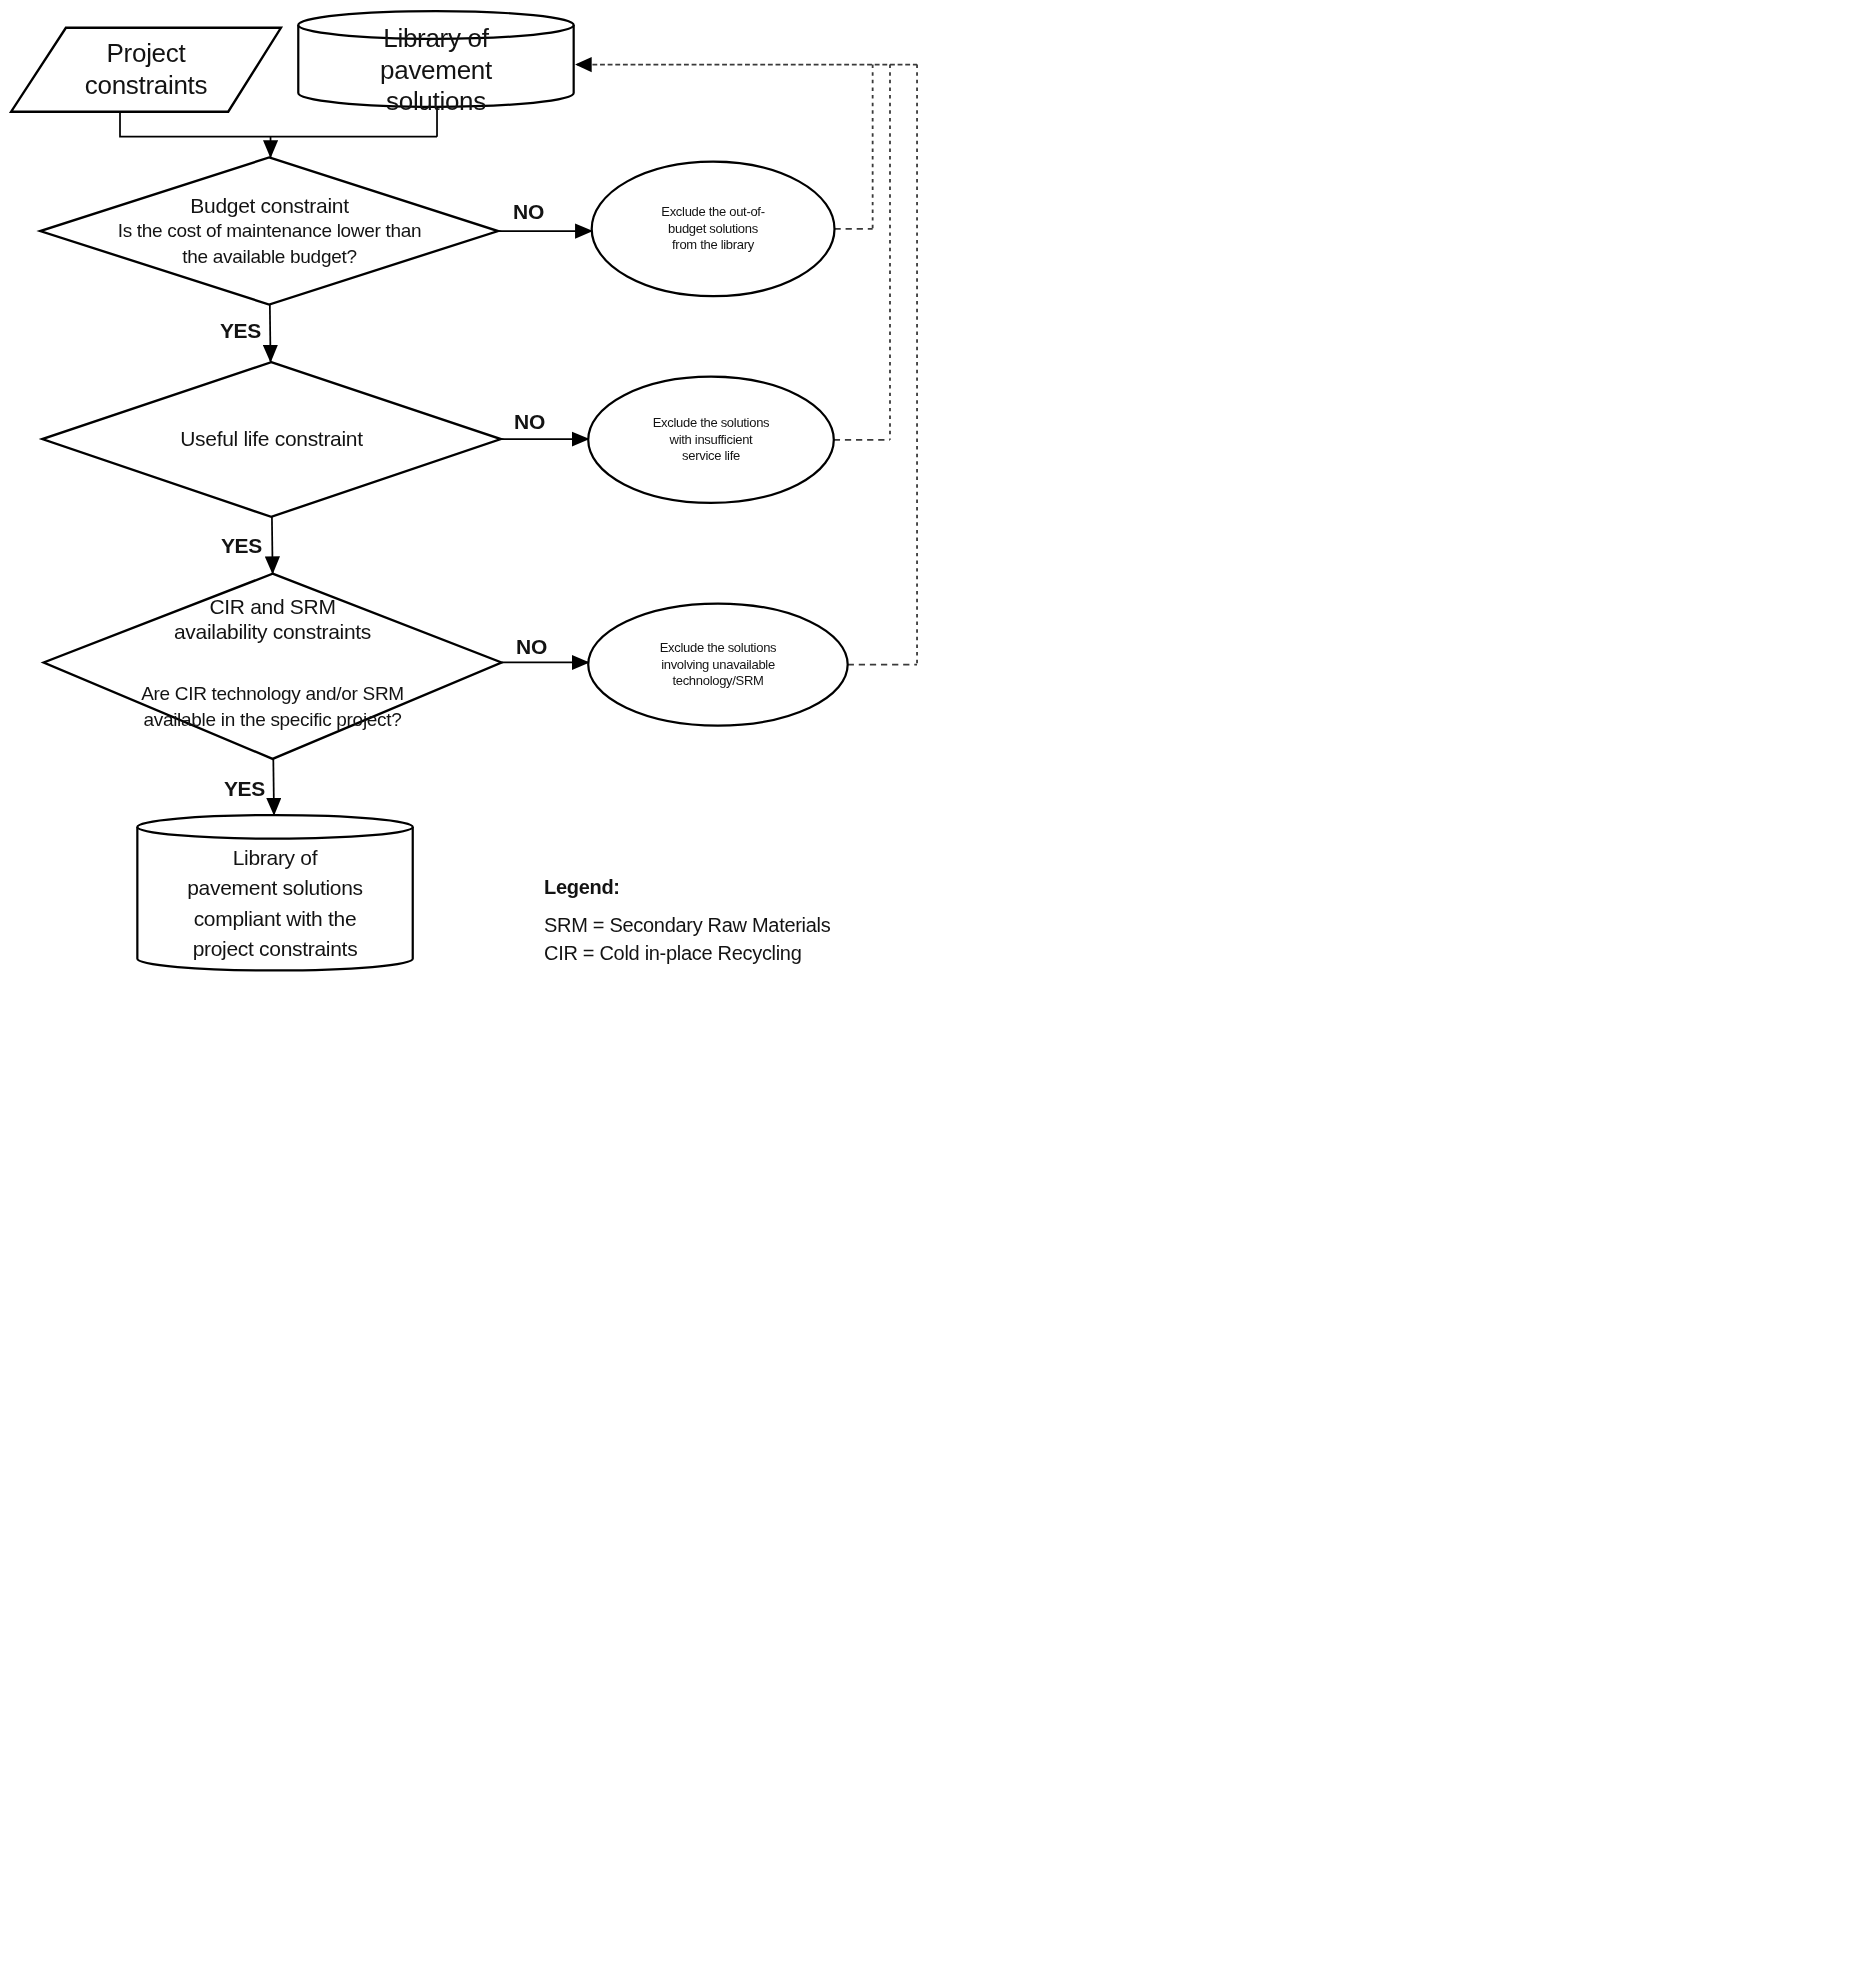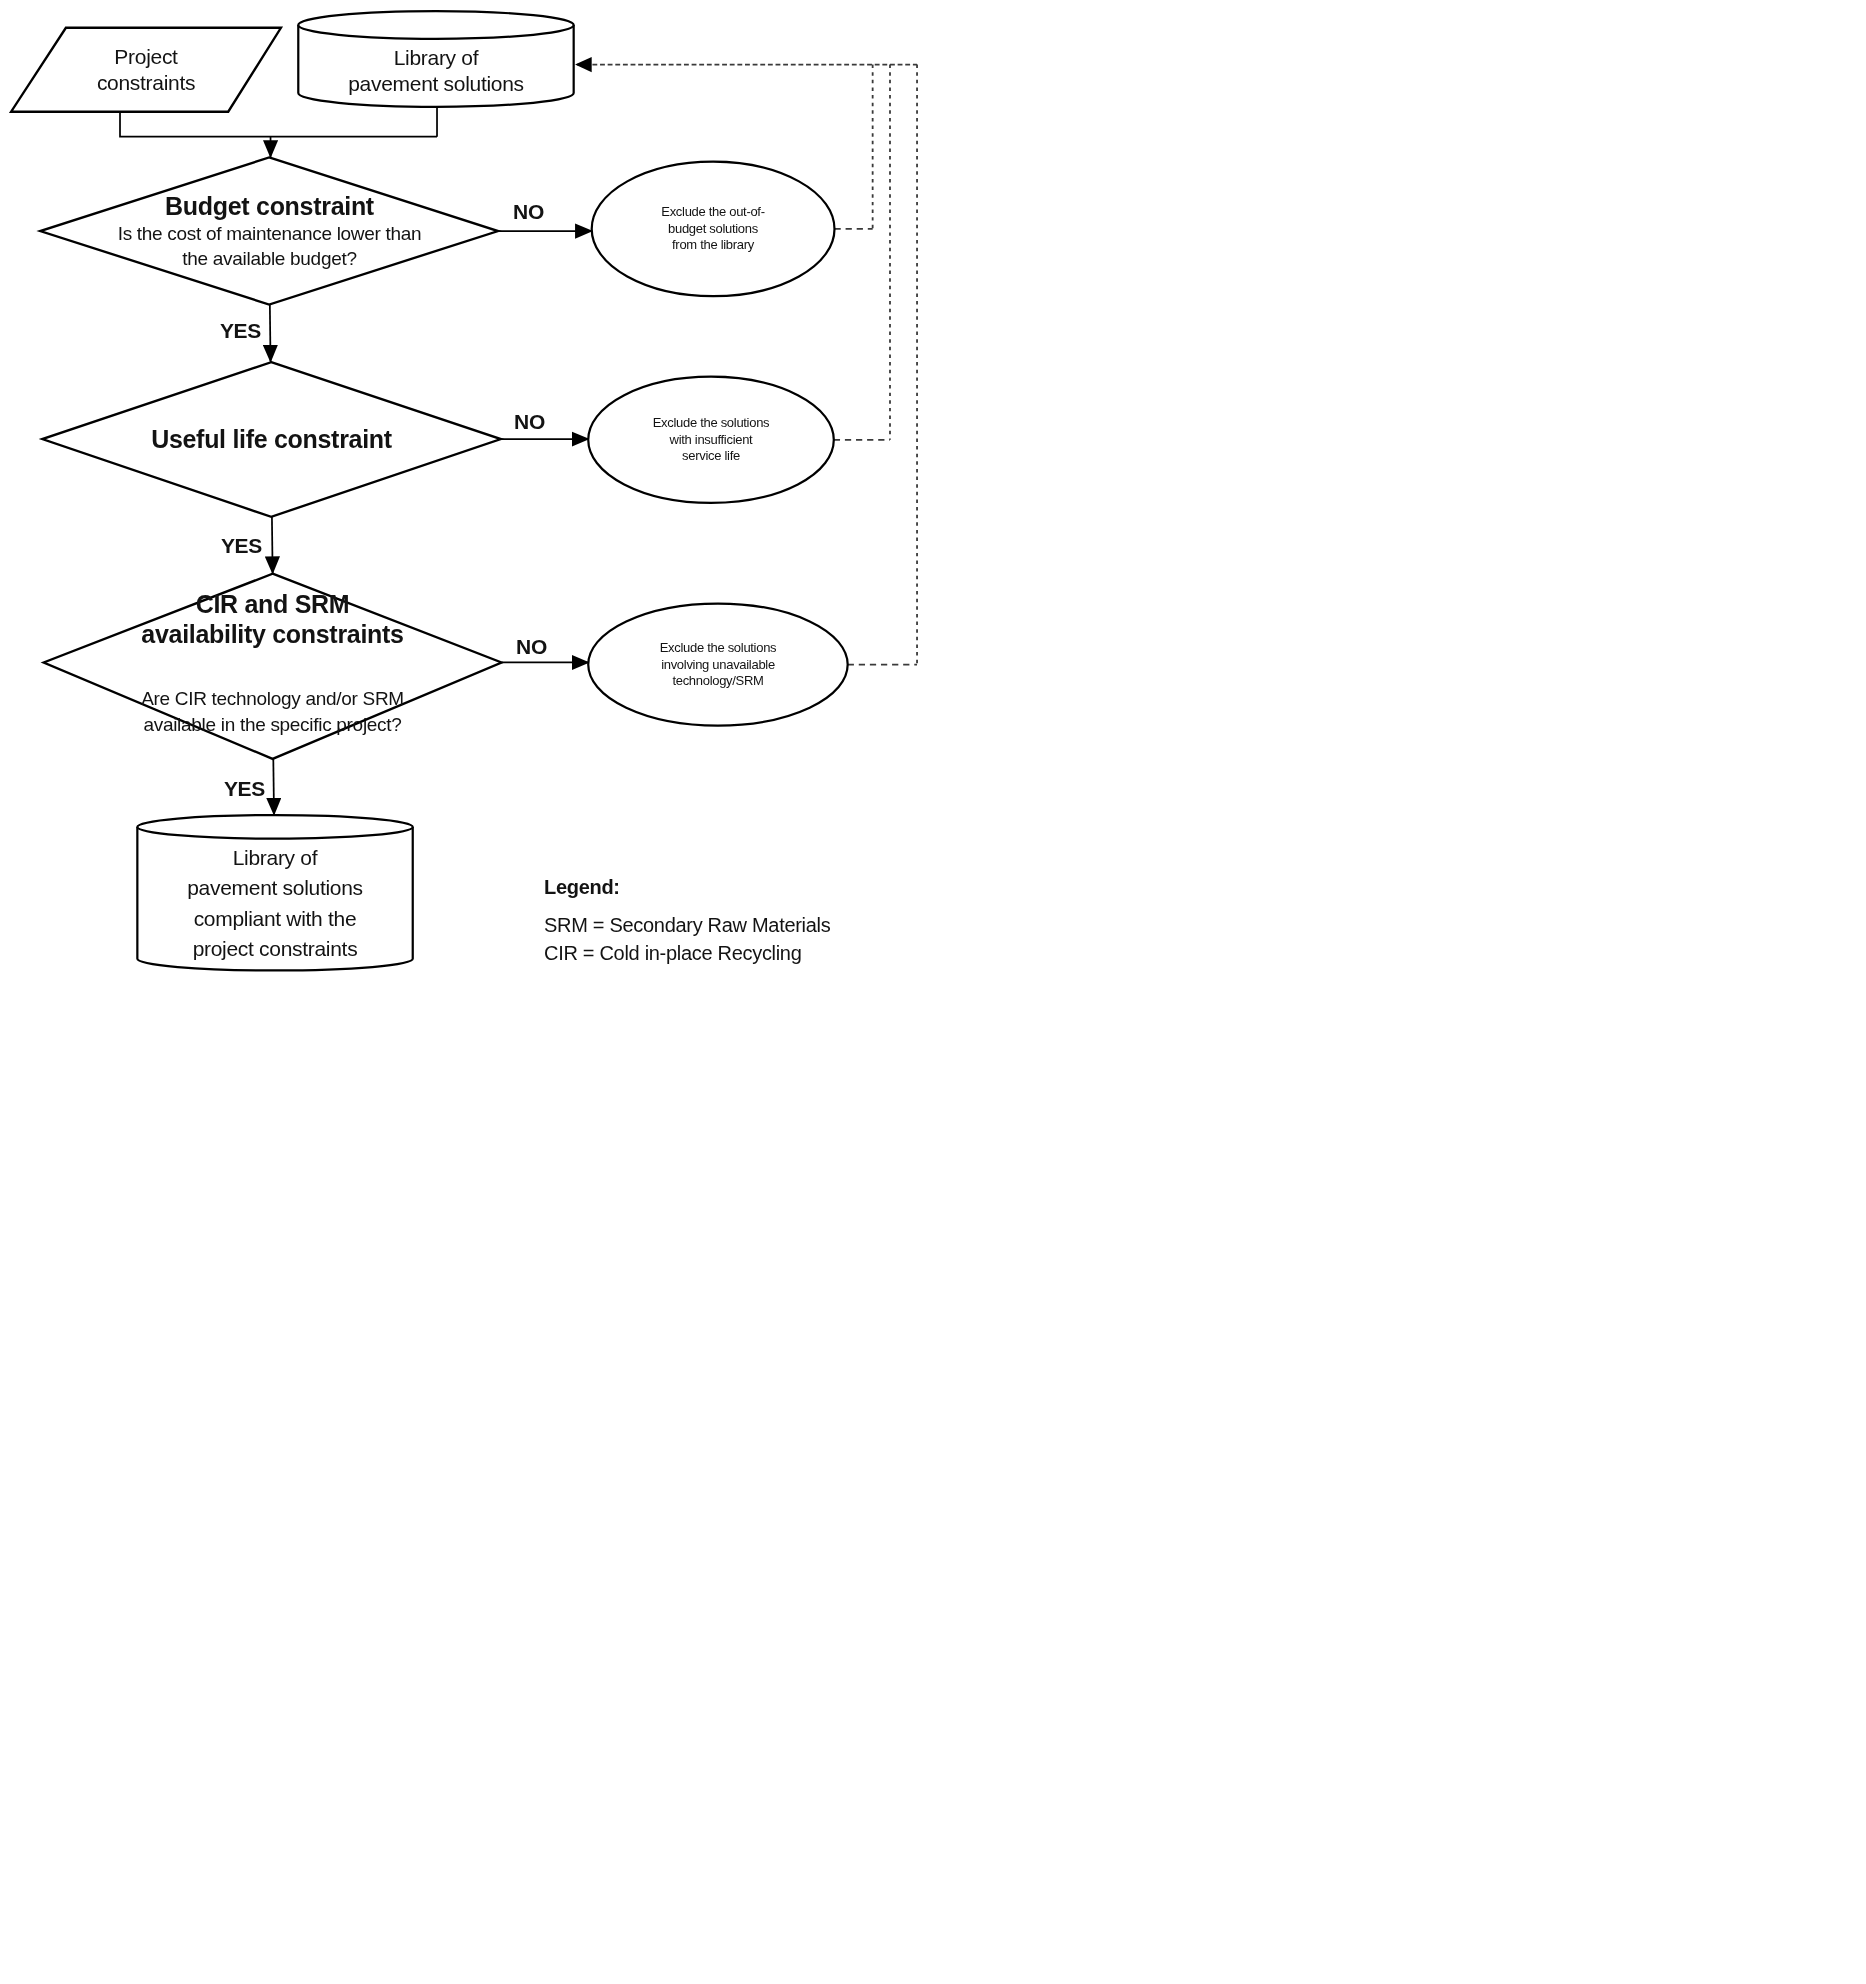--- a/index.html
+++ b/index.html
@@ -24,23 +24,23 @@
   .label {
     position: absolute;
     display: flex;
     align-items: center;
     justify-content: center;
     text-align: center;
     white-space: pre-line;
     letter-spacing: -0.3px;
     line-height: 1.22;
   }
-  .node-text   { font-size: 21px; }
+  .node-text   { font-size: 26px; }
   .q-text      { font-size: 19px; line-height: 1.33; }
-  .d-title     { font-size: 25px; font-weight: bold; line-height: 1.2; }
+  .d-title     { font-size: 21px; font-weight: normal; line-height: 1.2; }
   .d-box       { flex-direction: column; }
   .edge-label  { font-size: 21px; font-weight: bold; }
   .yes-label   { justify-content: flex-end; text-align: left; }
   .ellipse-text{ font-size: 13px; line-height: 1.3; text-align: center; }
   .cyl-text    { font-size: 21px; line-height: 1.45; }
   #legend {
     position: absolute;
     left: 544px;
     top: 873px;
     width: 361px;

